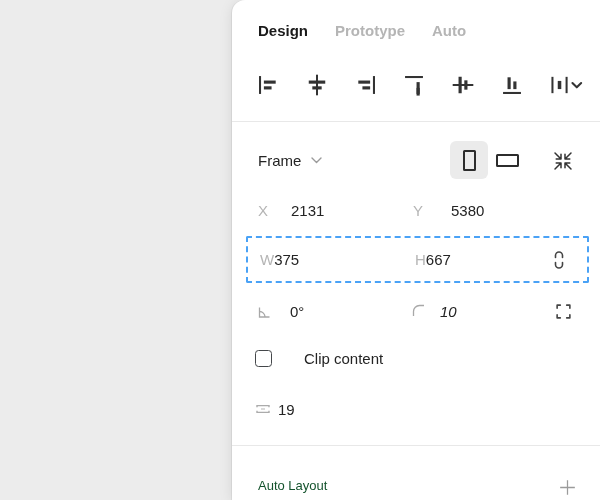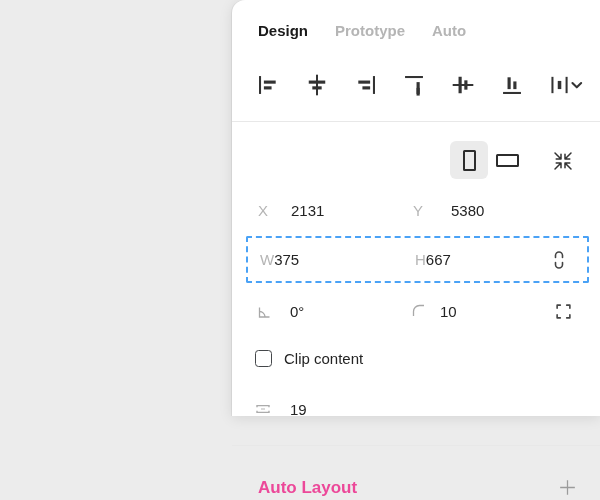--- a/index.html
+++ b/index.html
@@ -4,21 +4,21 @@
 <style>
   * { margin:0; padding:0; box-sizing:border-box; }
   html,body { width:600px; height:500px; overflow:hidden; }
   body {
     background:#ececec;
     font-family:"Liberation Sans", sans-serif;
     position:relative;
     color:#242424;
   }
   .panel {
-    position:absolute; left:232px; top:0; width:368px; height:416px;
+    position:absolute; left:232px; top:0; width:368px; height:500px;
     background:#ffffff;
     border-top-left-radius:13px;
     box-shadow:-1px 0 0 rgba(0,0,0,0.05), 0 2px 14px rgba(0,0,0,0.10);
   }
   .abs { position:absolute; }
 
   
   .tabs { left:26px; top:15px; height:30px; display:flex; gap:27px; align-items:center; }
   .tab { font-size:15px; color:#b5b5b5; cursor:default; white-space:nowrap;font-weight:bold; }
   .tab.active { color:#1a1a1a; font-weight:bold; }
@@ -41,21 +41,21 @@
   .field .lbl { color:#b5b5b5; }
   .field .val { color:#242424;text-align:right; }
 
   .dashed-box {
     left:14px; top:236px; width:343px; height:47px;
     border:2px dashed #4aa2f6; border-radius:2px;
   }
 
   .checkbox { width:17px; height:17px; border:1.5px solid #44474a; border-radius:3.5px; background:#fff; }
 
-  .section-title { font-size:17px; font-weight:bold; color:#ec4899; }
+  .section-title { font-size:13px; font-weight:normal; color:#14532d; }
   svg { display:block; }
 </style>
 </head>
 <body>
 
 <div class="panel">
 
   <div class="abs tabs">
     <span class="tab active">Design</span>
     <span class="tab">Prototype</span>
@@ -110,20 +110,26 @@
         <path d="M1.8 2v12" stroke-width="1.5"></path>
         <path d="M12.2 2v12" stroke-width="1.5"></path>
         <path d="M7 5v6" stroke-width="2.6"></path>
         <path d="M16.5 6.5l3.2 3.2 3.2-3.2" stroke-width="1.5" stroke-linecap="round" stroke-linejoin="round"></path>
       </svg>
     </div>
   </div>
 
   <div class="abs divider" style="top:121px"></div>
 
+  <div class="abs frame-label">
+    <span>Frame</span>
+    <svg width="11" height="7" viewBox="0 0 11 7" fill="none" stroke="#9a9a9a" stroke-width="1.4" stroke-linecap="round" stroke-linejoin="round">
+        <path d="M1 1l4.5 4.5L10 1"></path>
+      </svg>
+  </div>
   <div class="abs seg-btn selected" style="left:218px; top:141px;">
     <div class="rect-portrait"></div>
   </div>
   <div class="abs seg-btn" style="left:256px; top:141px;">
     <div class="rect-landscape"></div>
   </div>
   <div class="abs icon-btn" style="left:318px; top:148px; width:26px; height:26px;">
     <svg width="24" height="24" viewBox="0 0 24 24" fill="none" stroke="#333" stroke-width="1.5" stroke-linecap="round" stroke-linejoin="round">
       <path d="M4 4l6 6M10 5.2V10H5.2"></path>
       <path d="M20 4l-6 6M14 5.2V10h4.8"></path>
@@ -158,47 +164,47 @@
     </div>
   </div>
 
   <div class="abs field" style="left:24px; top:296px; height:30px;">
     <svg width="17" height="17" viewBox="0 0 17 17" fill="none" stroke="#a8a8a8" stroke-width="1.3">
       <path d="M3.5 4.5v9.5h10"></path>
       <path d="M3.5 8.5a5.5 5.5 0 0 1 5.5 5.5"></path>
     </svg>
     <span class="val" style="margin-left:17px">0°</span>
   </div>
-  <div class="abs field" style="left:179px; top:296px; height:30px;">
+  <div class="abs field" style="left:179px; top:296px; height:30px;font-style:italic;">
     <svg width="16" height="16" viewBox="0 0 16 16" fill="none" stroke="#a8a8a8" stroke-width="1.3">
       <path d="M2.5 13v-4.5a6 6 0 0 1 6-6H13"></path>
     </svg>
     <span class="val" style="margin-left:13px">10</span>
   </div>
   <div class="abs icon-btn" style="left:322px; top:302px; width:18px; height:18px;">
     <svg width="17" height="17" viewBox="0 0 16 16" fill="none" stroke="#444" stroke-width="1.5" stroke-linecap="round" stroke-linejoin="round">
       <path d="M2 5V2h3"></path>
         <path d="M11 2h3v3"></path>
         <path d="M2 11v3h3"></path>
         <path d="M11 14h3v-3"></path>
     </svg>
   </div>
 
-  <div class="abs" style="left:23px; top:350px; display:flex; align-items:center; gap:12px;">
+  <div class="abs" style="left:23px; top:350px; display:flex; align-items:center; gap:32px;">
     <div class="checkbox"></div>
     <span style="font-size:15px; color:#242424;">Clip content</span>
   </div>
 
   <div class="abs field" style="left:22px; top:400px; height:18px;">
     <svg width="18" height="18" viewBox="0 0 18 18" fill="none" stroke="#ababab" stroke-width="1.4">
       <path d="M3 7.2V5.6h12v1.6"></path>
       <path d="M7 9h4" stroke="#c9c9c9"></path>
       <path d="M3 10.8v1.6h12v-1.6"></path>
     </svg>
-    <span class="val" style="margin-left:18px">19</span>
+    <span class="val" style="margin-left:6px">19</span>
   </div>
 
   <div class="abs divider" style="top:445px"></div>
 
   <div class="abs section-title" style="left:26px; top:478px;">Auto Layout</div>
   <div class="abs icon-btn" style="left:323px; top:475px; width:24px; height:24px;">
     <svg width="21" height="21" viewBox="0 0 20 20" fill="none" stroke="#9b9b9b" stroke-width="1.2">
       <path d="M10 3v14M3 10h14"></path>
     </svg>
   </div>

